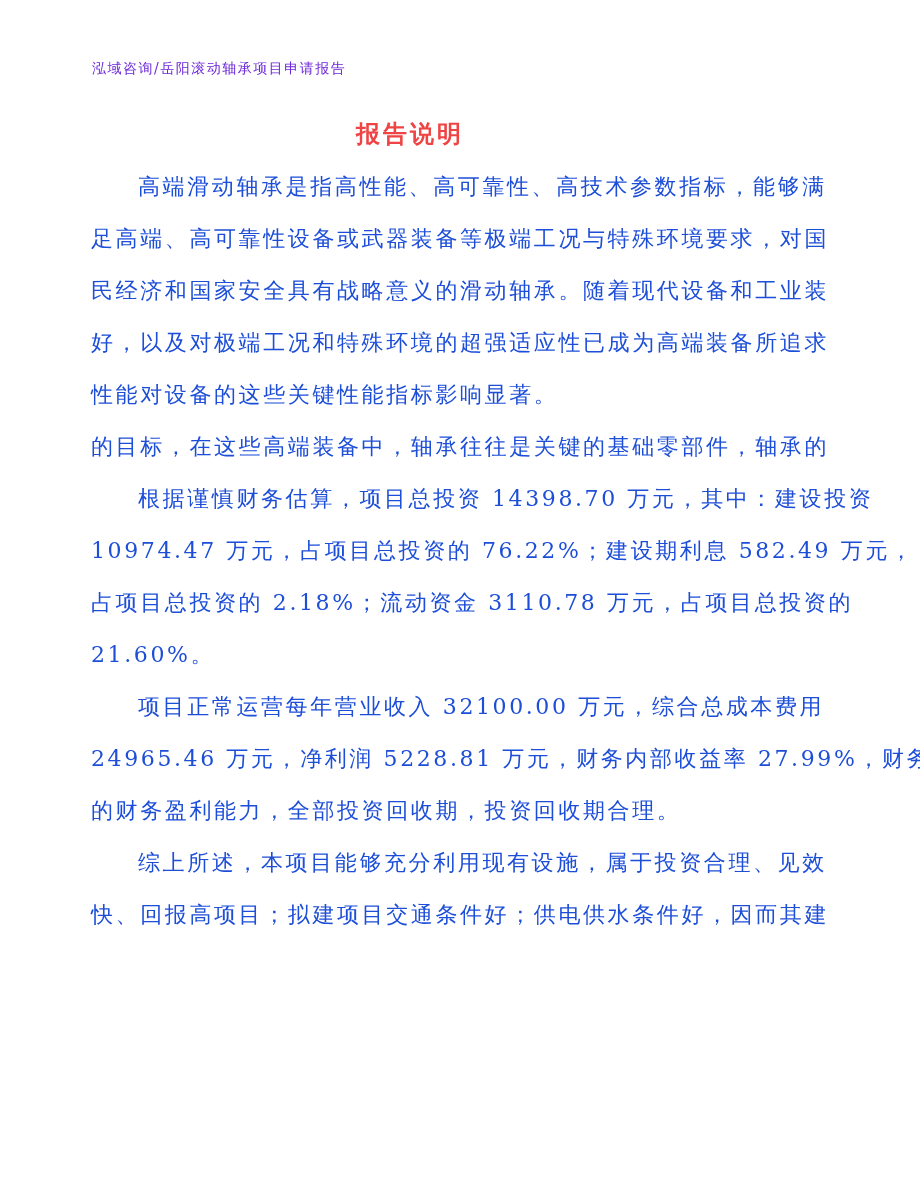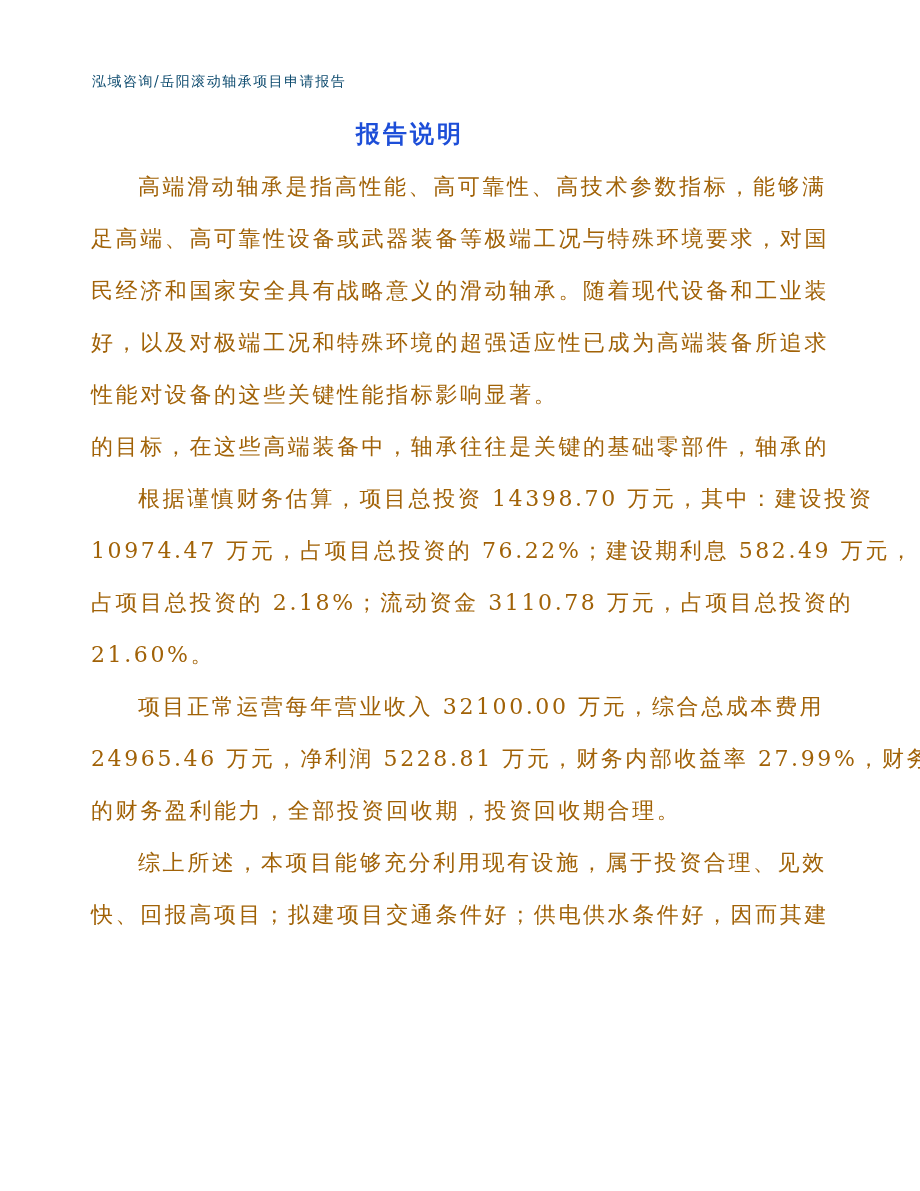--- a/index.html
+++ b/index.html
@@ -19,53 +19,53 @@
       position: absolute;
       left: 0;
       top: 0;
       width: 920px;
       height: 1191px;
       background: #ffffff;
     }
     .running-header {
       position: absolute;
       left: 92px;
-      top: 71px;
+      top: 58px;
       font-size: 14px;
       line-height: 20px;
-      color: #0c4a6e;
+      color: #6d28d9;
       letter-spacing: 1.5px;
       white-space: nowrap;
     }
     .doc-title {
       position: absolute;
       left: 0;
       width: 820px;
       top: 118px;
       text-align: center;
       font-size: 24px;
       line-height: 32px;
       font-weight: bold;
-      color: #1d4ed8;
+      color: #ef4444;
       letter-spacing: 3px;
     }
     .body-text {
       position: absolute;
       left: 91px;
       top: 161px;
       width: 718px;
     }
     .para {
       margin: 0;
       font-size: 22px;
       line-height: 52px;
       text-indent: 49px;
       text-align: justify;
       letter-spacing: 2.6px;
-      color: #a16207;
+      color: #1d4ed8;
       word-break: break-all;
     }
     .para .line {
       display: block;
       white-space: nowrap;
       text-align: justify;
       text-align-last: justify;
     }
     .para .line.first {
       padding-left: 47px;

